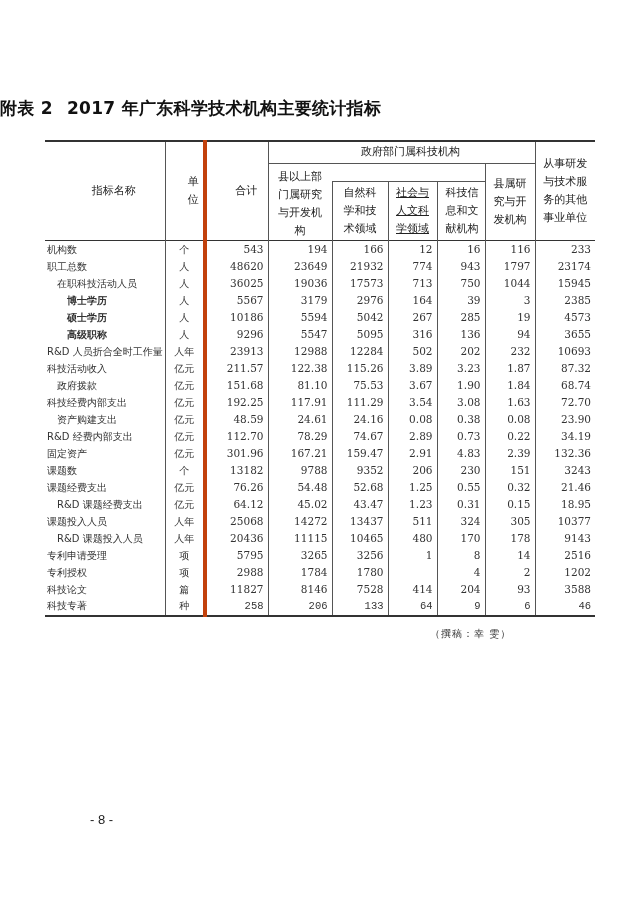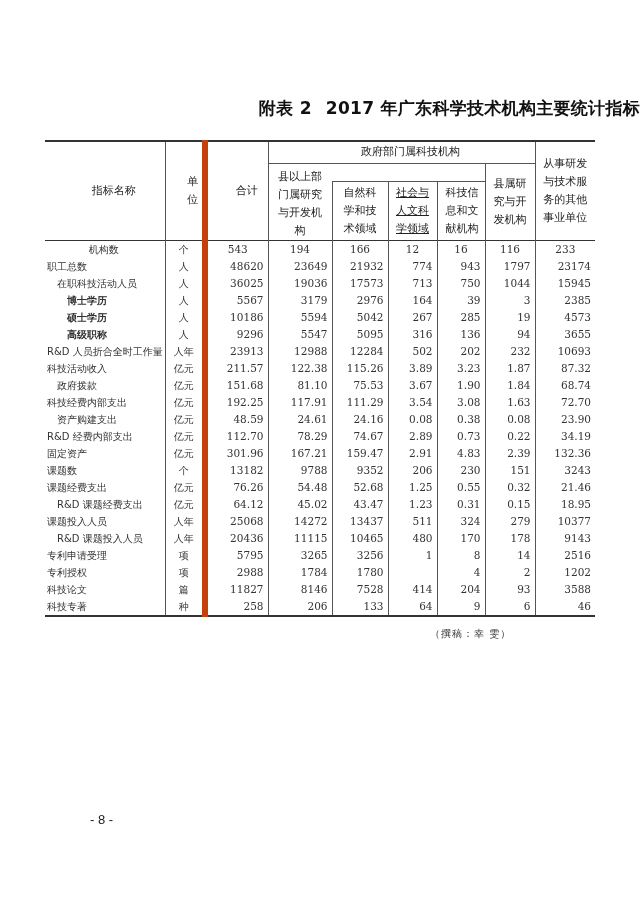--- a/index.html
+++ b/index.html
@@ -1,39 +1,39 @@
 <!DOCTYPE html>
 <html><head>
 <meta charset="utf-8">
 <style>
   html, body { margin: 0; padding: 0; background: #ffffff; }
   body { width: 640px; height: 905px; position: relative; overflow: hidden;
          font-family: "DejaVu Serif", "Liberation Serif", serif; color: #222; }
-  .title { position: absolute; top: 97px; left: 0; width: 640px; text-align: right;
+  .title { position: absolute; top: 97px; left: 0; width: 640px; text-align: left;
            font-family: "DejaVu Sans", "Liberation Sans", sans-serif; font-weight: bold;
            font-size: 17px; color: #111; letter-spacing: 0.3px; }
   .title .sp { display: inline-block; width: 14px; }
   table.stats { position: absolute; top: 140px; left: 45px; width: 550px;
                 border-collapse: collapse; table-layout: fixed; font-size: 10px; }
   table.stats th { font-family: "DejaVu Sans", "Liberation Sans", sans-serif; font-weight: normal;
                    font-size: 11px; line-height: 18px; color: #222; text-align: center;
                    vertical-align: middle; padding: 0 2px; }
   table.stats td { height: 17px; padding: 0 4px; line-height: 17px; white-space: nowrap;
                    font-size: 10.5px; color: #333; }
   table.stats td.num { text-align: right; }
   table.stats td.unit { text-align: center; font-family: "DejaVu Sans", "Liberation Sans", sans-serif; font-size: 10px; }
   table.stats td.name { text-align: left; padding-left: 2px; font-family: "DejaVu Sans", "Liberation Sans", sans-serif; font-size: 10px; color: #333; }
   .ind1 { padding-left: 12px !important; }
   .ind2 { padding-left: 22px !important; font-weight: bold; }
   
   table.stats thead tr:first-child th { border-top: 2px solid #333; padding-left: 20px; }
-  table.stats tbody tr:first-child td { border-top: 1.5px solid #333; text-align: center; }
-  table.stats tbody tr:last-child td { border-bottom: 2px solid #333; }
+  table.stats tbody tr:first-child td { border-top: 1.5px solid #333; }
+  table.stats tbody tr:last-child td { border-bottom: 2px solid #333; font-family: Liberation Mono, monospace; }
   .bl { border-left: 1px solid #555; }
-  .blg { border-left: 6px solid #c2410c; }
+  .blg { border-left: 4px solid #c2410c; }
   .bt { border-top: 1px solid #555; }
   .credit { position: absolute; top: 627px; left: 430px; font-size: 10px;
             font-family: "DejaVu Sans", "Liberation Sans", sans-serif; color: #333; letter-spacing: 1px; }
   .pagenum { position: absolute; top: 812px; left: 90px; font-size: 13px;
              font-family: "Liberation Sans", sans-serif; color: #222; }
 </style>
 </head>
 <body>
 
 <div class="title">
@@ -249,21 +249,21 @@
         <td class="num bl">18.95</td>
       </tr>
       <tr>
         <td class="name">课题投入人员</td>
         <td class="unit bl">人年</td>
         <td class="num blg">25068</td>
         <td class="num bl">14272</td>
         <td class="num bl">13437</td>
         <td class="num bl">511</td>
         <td class="num bl">324</td>
-        <td class="num bl">279</td>
+        <td class="num bl">305</td>
         <td class="num bl">10377</td>
       </tr>
       <tr>
         <td class="name ind1">R&amp;D 课题投入人员</td>
         <td class="unit bl">人年</td>
         <td class="num blg">20436</td>
         <td class="num bl">11115</td>
         <td class="num bl">10465</td>
         <td class="num bl">480</td>
         <td class="num bl">170</td>

